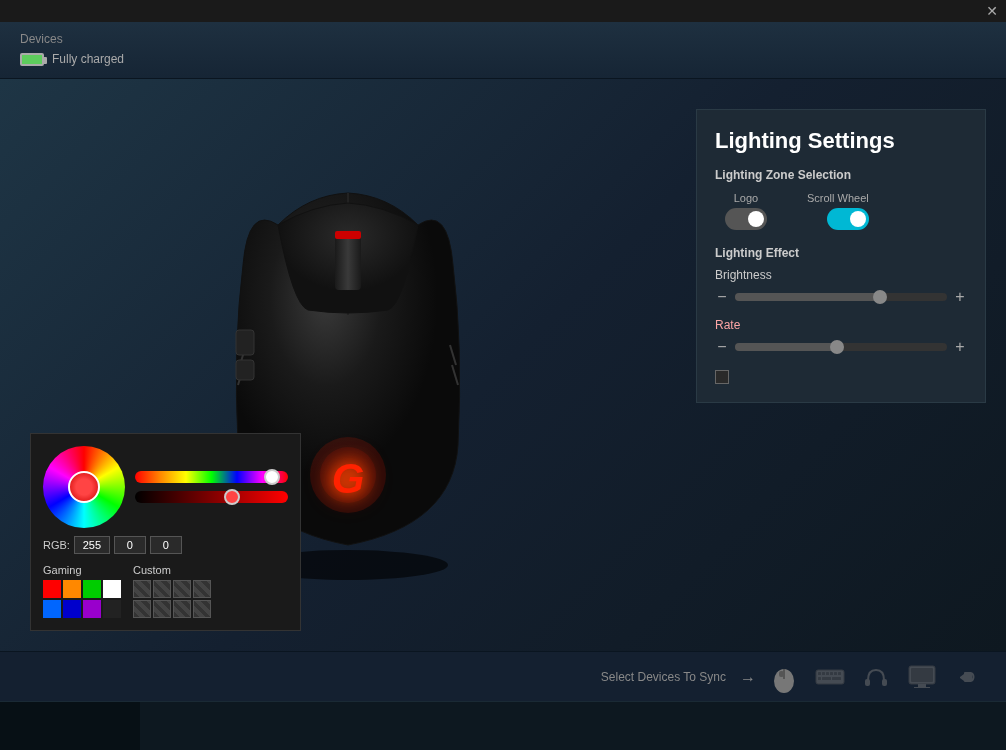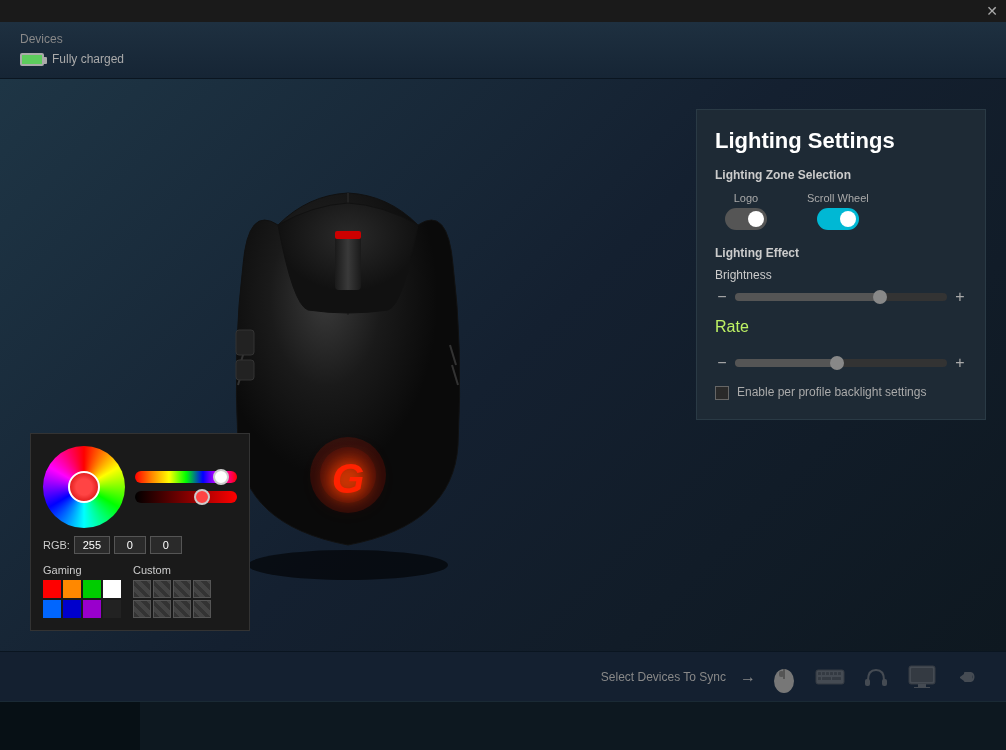--- a/index.html
+++ b/index.html
@@ -164,21 +164,21 @@
           </radialGradient>
           <linearGradient id="scrollGrad" x1="0%" y1="0%" x2="100%" y2="0%">
             <stop offset="0%" stop-color="#1a1a1a"></stop>
             <stop offset="50%" stop-color="#3a3a3a"></stop>
             <stop offset="100%" stop-color="#1a1a1a"></stop>
           </linearGradient>
         </defs>
       </svg>
     </div>
 
-    <div id="color-picker-panel" style="position:absolute;bottom:20px;left:30px;background:#1a1a1a;border:1px solid #333;padding:12px;width:220px;">
+    <div id="color-picker-panel" style="position:absolute;bottom:20px;left:30px;background:#1a1a1a;border:1px solid #333;padding:12px;width:271px;">
 
       <div style="display:flex;align-items:center;gap:10px;margin-bottom:8px;">
 
         <div style="width:82px;height:82px;border-radius:50%;background:conic-gradient(red,yellow,lime,cyan,blue,magenta,red);position:relative;flex-shrink:0;cursor:crosshair;">
           <div style="position:absolute;top:50%;left:50%;transform:translate(-50%,-50%);width:32px;height:32px;border-radius:50%;background:radial-gradient(circle,#ff4444 40%,#cc0000 100%);border:2px solid #fff;"></div>
         </div>
 
         <div style="flex:1;display:flex;flex-direction:column;gap:8px;">
 
           <div style="height:12px;background:linear-gradient(to right,#ff0000,#ff8800,#ffff00,#00ff00,#0000ff,#ff00ff,#ff0000);border-radius:6px;position:relative;cursor:pointer;">
@@ -235,21 +235,21 @@
 
     <div style="color:#ccc;font-size:12px;font-weight:bold;margin-bottom:10px;">Lighting Zone Selection</div>
 
     <div style="display:flex;gap:40px;margin-bottom:16px;padding-left:10px;">
       <div style="display:flex;flex-direction:column;align-items:center;gap:4px;">
         <span style="color:#aaa;font-size:11px;">Logo</span>
         <div style="width:42px;height:22px;background:#555;border-radius:11px;position:relative;cursor:pointer;">
           <div style="position:absolute;right:3px;top:3px;width:16px;height:16px;background:#fff;border-radius:50%;"></div>
         </div>
       </div>
-      <div style="display:flex;flex-direction:column;align-items:center;gap:4px;">
+      <div style="display:flex;flex-direction:column;align-items:flex-end;gap:4px;">
         <span style="color:#aaa;font-size:11px;">Scroll Wheel</span>
         <div style="width:42px;height:22px;background:#00b8d4;border-radius:11px;position:relative;cursor:pointer;">
           <div style="position:absolute;right:3px;top:3px;width:16px;height:16px;background:#fff;border-radius:50%;"></div>
         </div>
       </div>
     </div>
 
     <div style="color:#ccc;font-size:12px;font-weight:bold;margin-bottom:8px;">Lighting Effect</div>
 
 
@@ -259,34 +259,33 @@
         <span style="color:#aaa;font-size:16px;cursor:pointer;width:14px;text-align:center;">−</span>
         <div style="flex:1;height:8px;background:#333;border-radius:4px;position:relative;cursor:pointer;">
           <div style="width:70%;height:100%;background:#555;border-radius:4px;"></div>
           <div style="position:absolute;left:65%;top:-3px;width:14px;height:14px;background:#888;border-radius:50%;"></div>
         </div>
         <span style="color:#aaa;font-size:16px;cursor:pointer;width:14px;text-align:center;">+</span>
       </div>
     </div>
 
     <div style="margin-bottom:12px;">
-      <div style="color:#bef264;font-size:16px;margin-bottom:18px;">Rate</div>
+      <div style="color:#fca5a5;font-size:12px;margin-bottom:6px;">Rate</div>
       <div style="display:flex;align-items:center;gap:6px;">
         <span style="color:#aaa;font-size:16px;cursor:pointer;width:14px;text-align:center;">−</span>
         <div style="flex:1;height:8px;background:#333;border-radius:4px;position:relative;cursor:pointer;">
           <div style="width:50%;height:100%;background:#555;border-radius:4px;"></div>
           <div style="position:absolute;left:45%;top:-3px;width:14px;height:14px;background:#888;border-radius:50%;"></div>
         </div>
         <span style="color:#aaa;font-size:16px;cursor:pointer;width:14px;text-align:center;">+</span>
       </div>
     </div>
 
     <div style="display:flex;align-items:flex-start;gap:8px;margin-top:6px;">
       <div style="width:14px;height:14px;border:1px solid #666;background:#2a2a2a;flex-shrink:0;margin-top:2px;cursor:pointer;"></div>
-      <span style="color:#aaa;font-size:12px;line-height:1.4;">Enable per profile backlight settings</span>
     </div>
   </div>
 </div>
 
 <div id="sync-bar" style="background:#142030;height:50px;display:flex;align-items:center;justify-content:flex-end;padding:0 20px;gap:10px;border-top:1px solid #0a1520;">
   <span style="color:#888;font-size:12px;margin-right:4px;">Select Devices To Sync</span>
   <span style="color:#888;font-size:16px;">→</span>
 
   <div style="width:36px;height:36px;display:flex;align-items:center;justify-content:center;cursor:pointer;opacity:1.0;">
     <svg width="24" height="32" viewBox="0 0 24 32">

